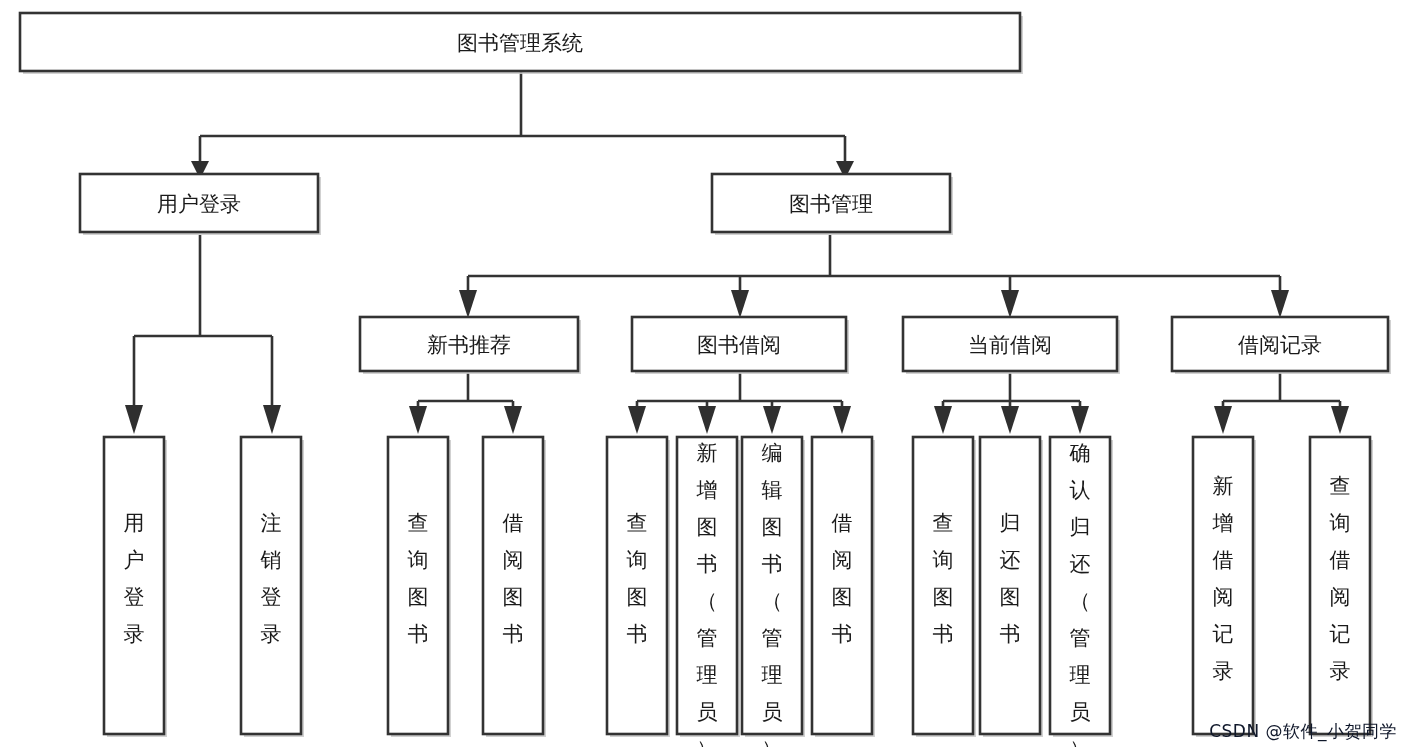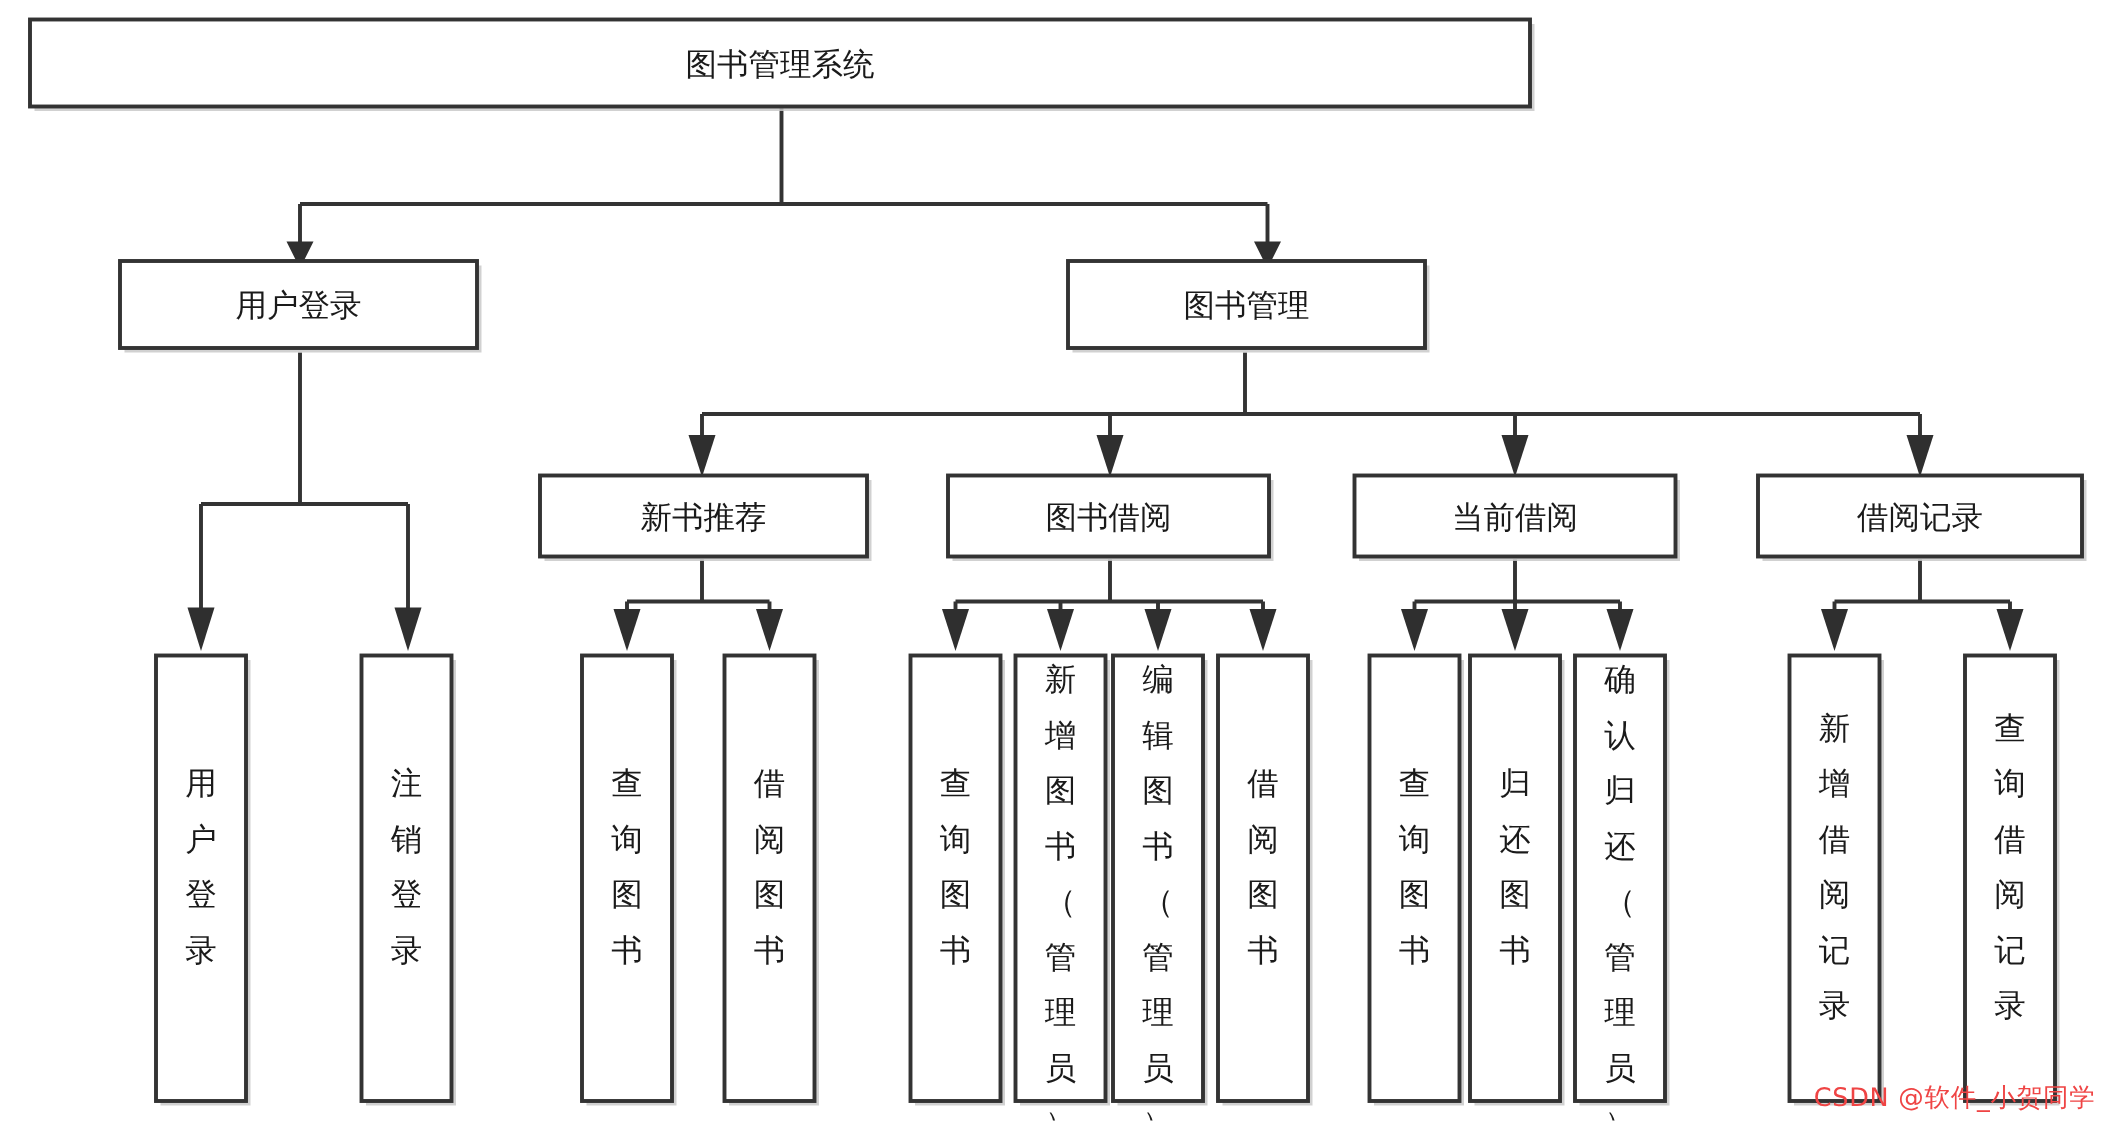--- a/index.html
+++ b/index.html
@@ -62,21 +62,21 @@
     font-size: 21px;
     fill: #1a1a1a;
     text-anchor: middle;
   }
   .watermark {
     position: absolute;
     right: 8px;
     bottom: 4px;
     font-family: "DejaVu Sans", "Liberation Sans", sans-serif;
     font-size: 17px;
-    color: #ef4444;
+    color: #0f172a;
     letter-spacing: 0.5px;
     white-space: nowrap;
     user-select: none;
   }
 </style>
 </head>
 <body>
 
 <div id="diagram-root">
 

